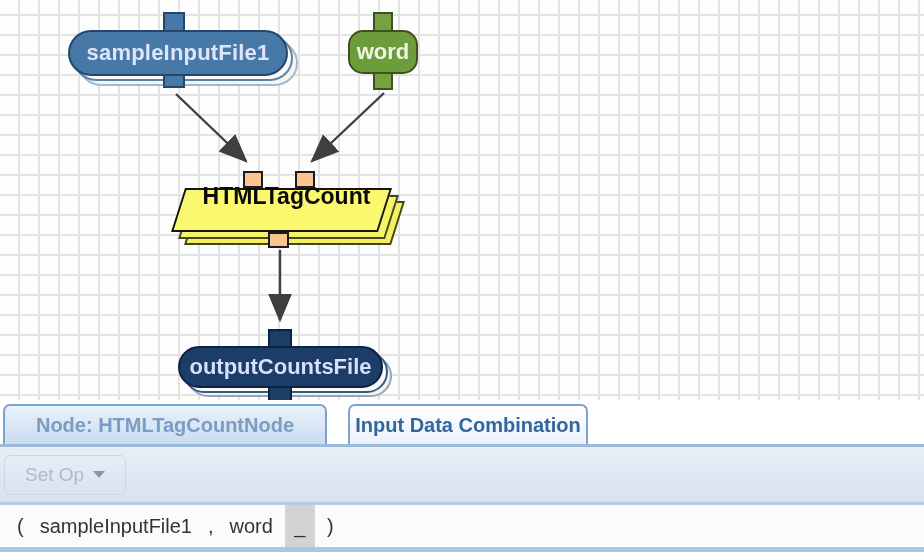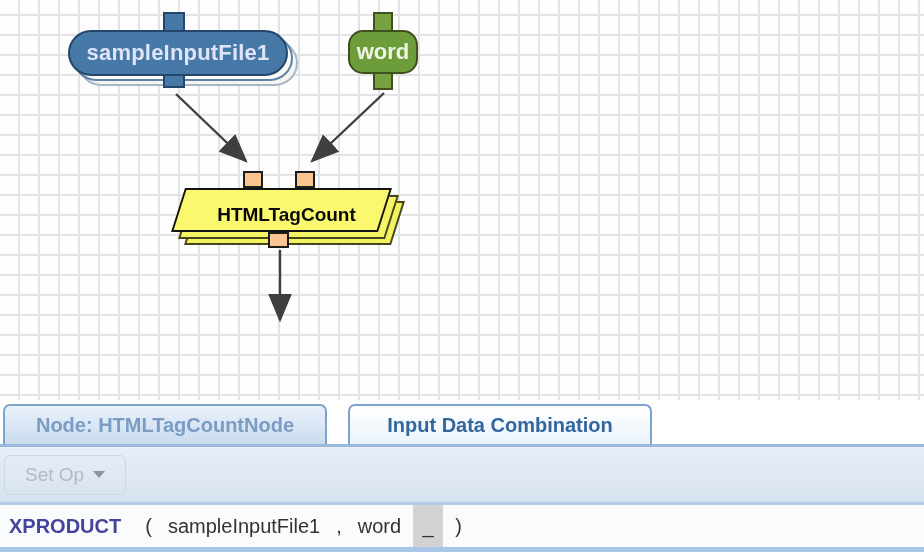--- a/index.html
+++ b/index.html
@@ -43,23 +43,23 @@
     display:flex; align-items:center; justify-content:center; }
   .n-word .lbl { color:#eef6e3; font-size:22px; font-weight:600; }
 
   
   .n-actor { left:171px; top:170px; width:250px; height:90px; }
   .pgram { position:absolute; width:207px; height:44px; background:#f9f86f;
     transform:skewX(-17.6deg); transform-origin:0 0; }
   .n-actor .p3 { left:27px; top:31px; background:#f2f160; border:2px solid #45451f; z-index:1; }
   .n-actor .p2 { left:21px; top:25px; background:#f5f465; border:2px solid #45451f; z-index:2; }
   .n-actor .p1 { left:14px; top:18px; border:2px solid #141414; z-index:3; }
-  .n-actor .albl { position:absolute; left:14px; top:23px; width:203px; height:44px; z-index:4;
+  .n-actor .albl { position:absolute; left:14px; top:4px; width:203px; height:44px; z-index:4;
     display:flex; align-items:center; justify-content:center;
-    font-size:19px; font-weight:700; color:#0a0a0a; }
+    font-size:23px; font-weight:700; color:#0a0a0a; }
   .port { position:absolute; background:#fbc592; border:2px solid #1c1c1c; z-index:6; }
   .n-actor .pin1 { left:72px;  top:1px;  width:20px; height:17px; }
   .n-actor .pin2 { left:124px; top:1px;  width:20px; height:17px; }
   .n-actor .pout { left:97px;  top:62px; width:21px; height:16px; }
 
   .n-output { left:178px; top:329px; width:205px; height:71px; }
   .n-output .s2 { left:9px; top:26px; width:205px; height:42px; border-radius:21px; background:#f5f3f0; border:2px solid #93a5ba; }
   .n-output .s1 { left:5px; top:22px; width:205px; height:42px; border-radius:21px; background:#fbfaf8; border:2px solid #355a86; }
   .n-output .vtab { position:absolute; left:90px; top:0; width:24px; height:80px;
     background:#1c3d68; border:2px solid #0d2240; z-index:2; }
@@ -68,21 +68,21 @@
   .n-output .lbl { color:#d9defa; font-size:22px; font-weight:600; }
 
   
   .panel { position:absolute; left:0; top:400px; width:924px; height:152px; background:#fff; }
 
   .tabbar { position:absolute; left:0; top:0; width:924px; height:44px; background:#fff; }
   .tab { position:absolute; bottom:0; height:40px; border:2px solid #7ba3cc; border-bottom:none;
     border-radius:7px 7px 0 0; display:flex; align-items:center; justify-content:center;
     font-size:20px; font-weight:700; cursor:pointer; }
   .tab-0 { left:3px;  width:324px; background:linear-gradient(#eaf2fb,#c9dbee); color:#7b9cc3; }
-  .tab-1 { left:348px; width:304px; background:linear-gradient(#ffffff,#eaf2fb); color:#33669c; }
+  .tab-1 { left:348px; width:240px; background:linear-gradient(#ffffff,#eaf2fb); color:#33669c; }
   .tab-underline { position:absolute; left:0; top:44px; width:924px; height:3px; background:#9cb9dc; }
 
   .toolbar { position:absolute; left:0; top:47px; width:924px; height:55px;
     background:linear-gradient(#e7eef7,#d7e2f0);
     display:flex; align-items:center; padding-left:4px; gap:0; }
   .tbtn { height:40px; padding:0 20px; border:1px solid #ccd7e4; border-radius:6px;
     display:flex; align-items:center; gap:9px;
     color:#b3bac2; font-size:19px; background:transparent; }
   .caret { width:0; height:0; border-left:6px solid transparent; border-right:6px solid transparent;
     border-top:7px solid #8e959d; }
@@ -141,20 +141,28 @@
     <div class="node n-actor">
       <div class="pgram p3"></div>
       <div class="pgram p2"></div>
       <div class="pgram p1"></div>
       <div class="albl">HTMLTagCount</div>
       <div class="port pin1"></div>
       <div class="port pin2"></div>
       <div class="port pout"></div>
     </div>
 
+    <div class="node n-output">
+      <div class="stack s2"></div>
+      <div class="stack s1"></div>
+      <div class="vtab"></div>
+      <div class="stadium">
+        <span class="lbl">outputCountsFile</span>
+      </div>
+    </div>
 
   </div>
 
   <div class="panel">
 
     <div class="tabbar">
       <div class="tab tab-0">
         <span>Node: HTMLTagCountNode</span>
       </div>
       <div class="tab tab-1">
@@ -166,21 +174,20 @@
     <div class="toolbar">
       <div class="tbtn">
         <span>Set Op</span>
         <span class="caret"></span>
       </div>
     </div>
 
     <div class="sep"></div>
 
     <div class="expr">
-      <span class="op">XPRODUCT</span>
       <span class="tok">(</span>
       <span class="tok">sampleInputFile1</span>
       <span class="tok">,</span>
       <span class="tok">word</span>
       <span class="slot">_</span>
       <span class="tok">)</span>
     </div>
 
     <div class="bottomstrip"></div>
 

